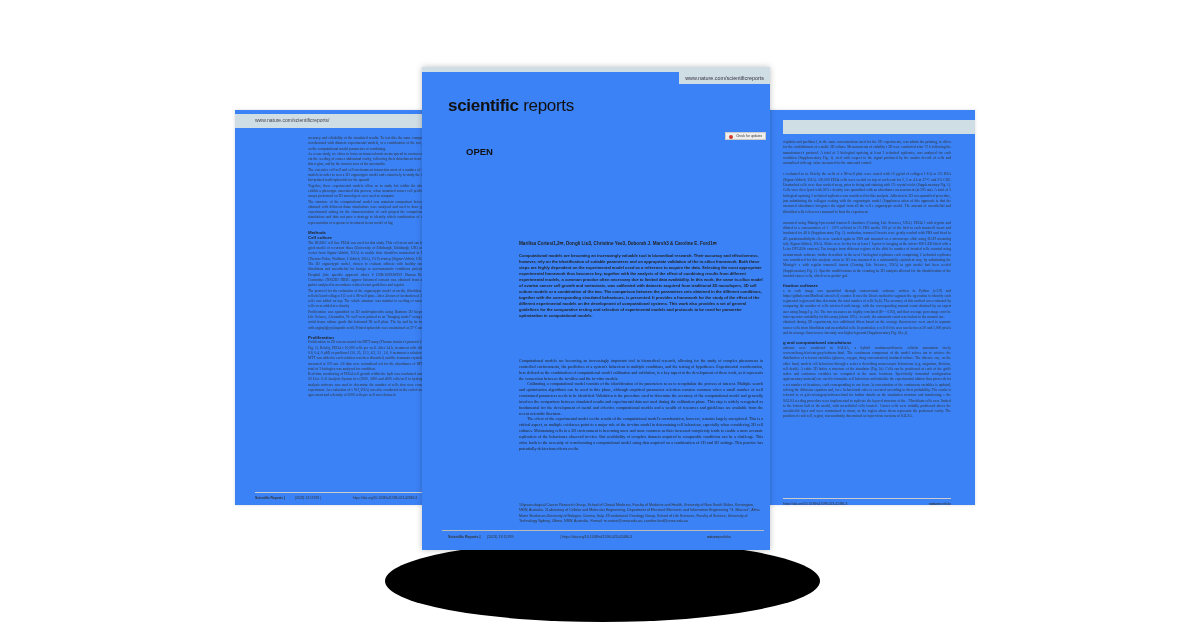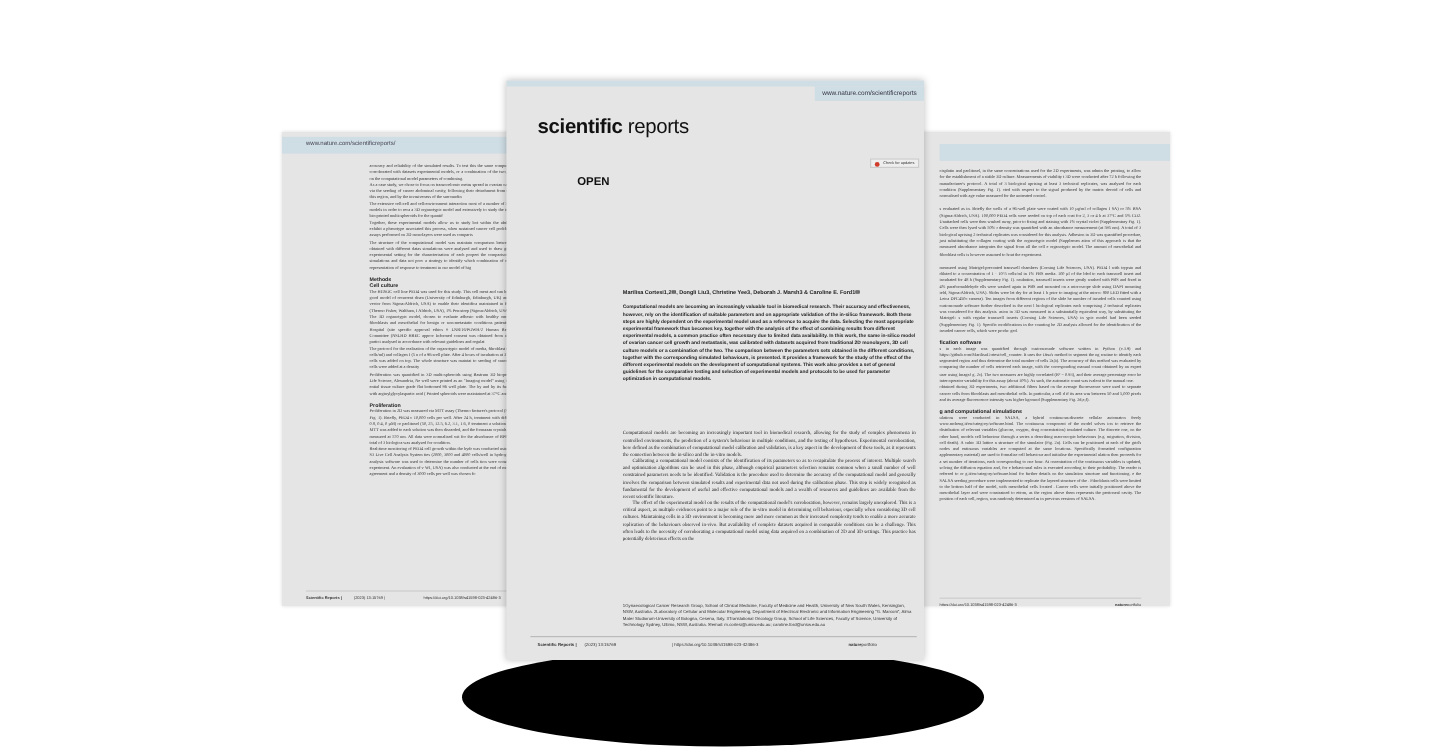--- a/index.html
+++ b/index.html
@@ -4,21 +4,21 @@
 <style>
   * { box-sizing: border-box; margin: 0; padding: 0; }
   html, body { width: 1200px; height: 628px; background: #ffffff; overflow: hidden; }
   body { position: relative; font-family: "Liberation Serif", serif; color: #222; }
 
   .shadow {
     position: absolute; left: 385px; top: 540px; width: 435px; height: 82px;
     background: #000; border-radius: 50%;
   }
 
-  .page { position: absolute; background: #e5e5e5; overflow: hidden; text-decoration: underline; }
+  .page { position: absolute; background: #3b82f6; overflow: hidden; text-decoration: underline; }
   .back { box-shadow: 0 0 3px rgba(0,0,0,0.15); }
 
   
   .page-left { left: 235px; top: 110px; width: 205px; height: 395px; }
   .page-left .band { position: absolute; left: 0; top: 4px; width: 205px; height: 14px; background: #cfdde4; }
   .page-left .band span { position: absolute; left: 20px; top: 3px; font-family: "Liberation Sans", sans-serif; font-size: 5px; color: #445; }
   .page-left .col { position: absolute; left: 73px; top: 26px; width: 135px; font-size: 3.6px; line-height: 5.3px; color: #333; text-align: justify; }
   .page-left .col h4 { font-family: "Liberation Sans", sans-serif; font-size: 4.4px; font-weight: bold; line-height: 5.4px; margin-top: 4px; color: #222; }
   .page-left .foot { position: absolute; left: 20px; top: 382px; width: 185px; font-family: "Liberation Sans", sans-serif; font-size: 3.3px; color: #333; border-top: 0.5px solid #ccc; padding-top: 3px; display: flex; gap: 10px; }
 
@@ -31,21 +31,21 @@
   .page-right .foot { position: absolute; left: 28px; top: 388px; width: 168px; font-family: "Liberation Sans", sans-serif; font-size: 3.3px; color: #333; border-top: 0.5px solid #ccc; padding-top: 3px; display: flex; justify-content: space-between; }
 
   
   .page-main { left: 422px; top: 67px; width: 348px; height: 483px; box-shadow: 0 0 6px rgba(0,0,0,0.25); z-index: 5; }
   .page-main .topband { position: absolute; left: 0; top: 0; width: 348px; height: 5px; background: #cfdde4; }
   .page-main .urltab { position: absolute; right: 0; top: 5px; height: 12px; padding: 0 6px; background: #cfdde4; font-family: "Liberation Sans", sans-serif; font-size: 5.4px; line-height: 12px; color: #334; }
   .journal { position: absolute; left: 26px; top: 29px; font-family: "Liberation Sans", sans-serif; font-size: 17px; color: #111; letter-spacing: -0.3px; }
   .journal b { font-weight: bold; }
   .check { position: absolute; right: 4px; top: 65px; height: 8px; padding: 0 3px 0 10px; background: #eee; border: 0.5px solid #ccc; font-family: "Liberation Sans", sans-serif; font-size: 3.2px; line-height: 7px; color: #333; }
   .check::before { content: ""; position: absolute; left: 3px; top: 1.5px; width: 4px; height: 4px; border-radius: 50%; background: #d03b2c; }
-  .open { position: absolute; left: 59px; top: 79px; font-family: "Liberation Sans", sans-serif; font-weight: bold; font-size: 9.5px; color: #111; }
+  .open { position: absolute; left: 44px; top: 79px; font-family: "Liberation Sans", sans-serif; font-weight: bold; font-size: 9.5px; color: #111; }
   .title { position: absolute; left: 97px; top: 77px; width: 250px; font-family: "Liberation Sans", sans-serif; font-weight: bold; font-size: 14.2px; line-height: 17.5px; color: #111; }
   .authors { position: absolute; left: 97px; top: 174px; width: 250px; font-family: "Liberation Sans", sans-serif; font-weight: bold; font-size: 4.6px; color: #222; }
   .abstract { position: absolute; left: 97px; top: 186px; width: 244px; font-family: "Liberation Sans", sans-serif; font-weight: bold; font-size: 4.05px; line-height: 6.05px; color: #222; }
   .body { position: absolute; left: 97px; top: 291px; width: 244px; font-size: 4.1px; line-height: 5.85px; color: #222; text-align: justify; }
   .body p + p { text-indent: 8px; }
   .affil { position: absolute; left: 97px; top: 436px; width: 244px; font-family: "Liberation Sans", sans-serif; font-size: 3.6px; line-height: 5.3px; color: #333; }
   .mainfoot { position: absolute; left: 20px; top: 463px; width: 322px; border-top: 0.6px solid #bbb; padding-top: 4px; font-family: "Liberation Sans", sans-serif; font-size: 3.6px; color: #333; }
   .mainfoot span { position: absolute; top: 4px; }
   .mainfoot .j { left: 6px; font-weight: bold; }
   .mainfoot .v { left: 45px; }

